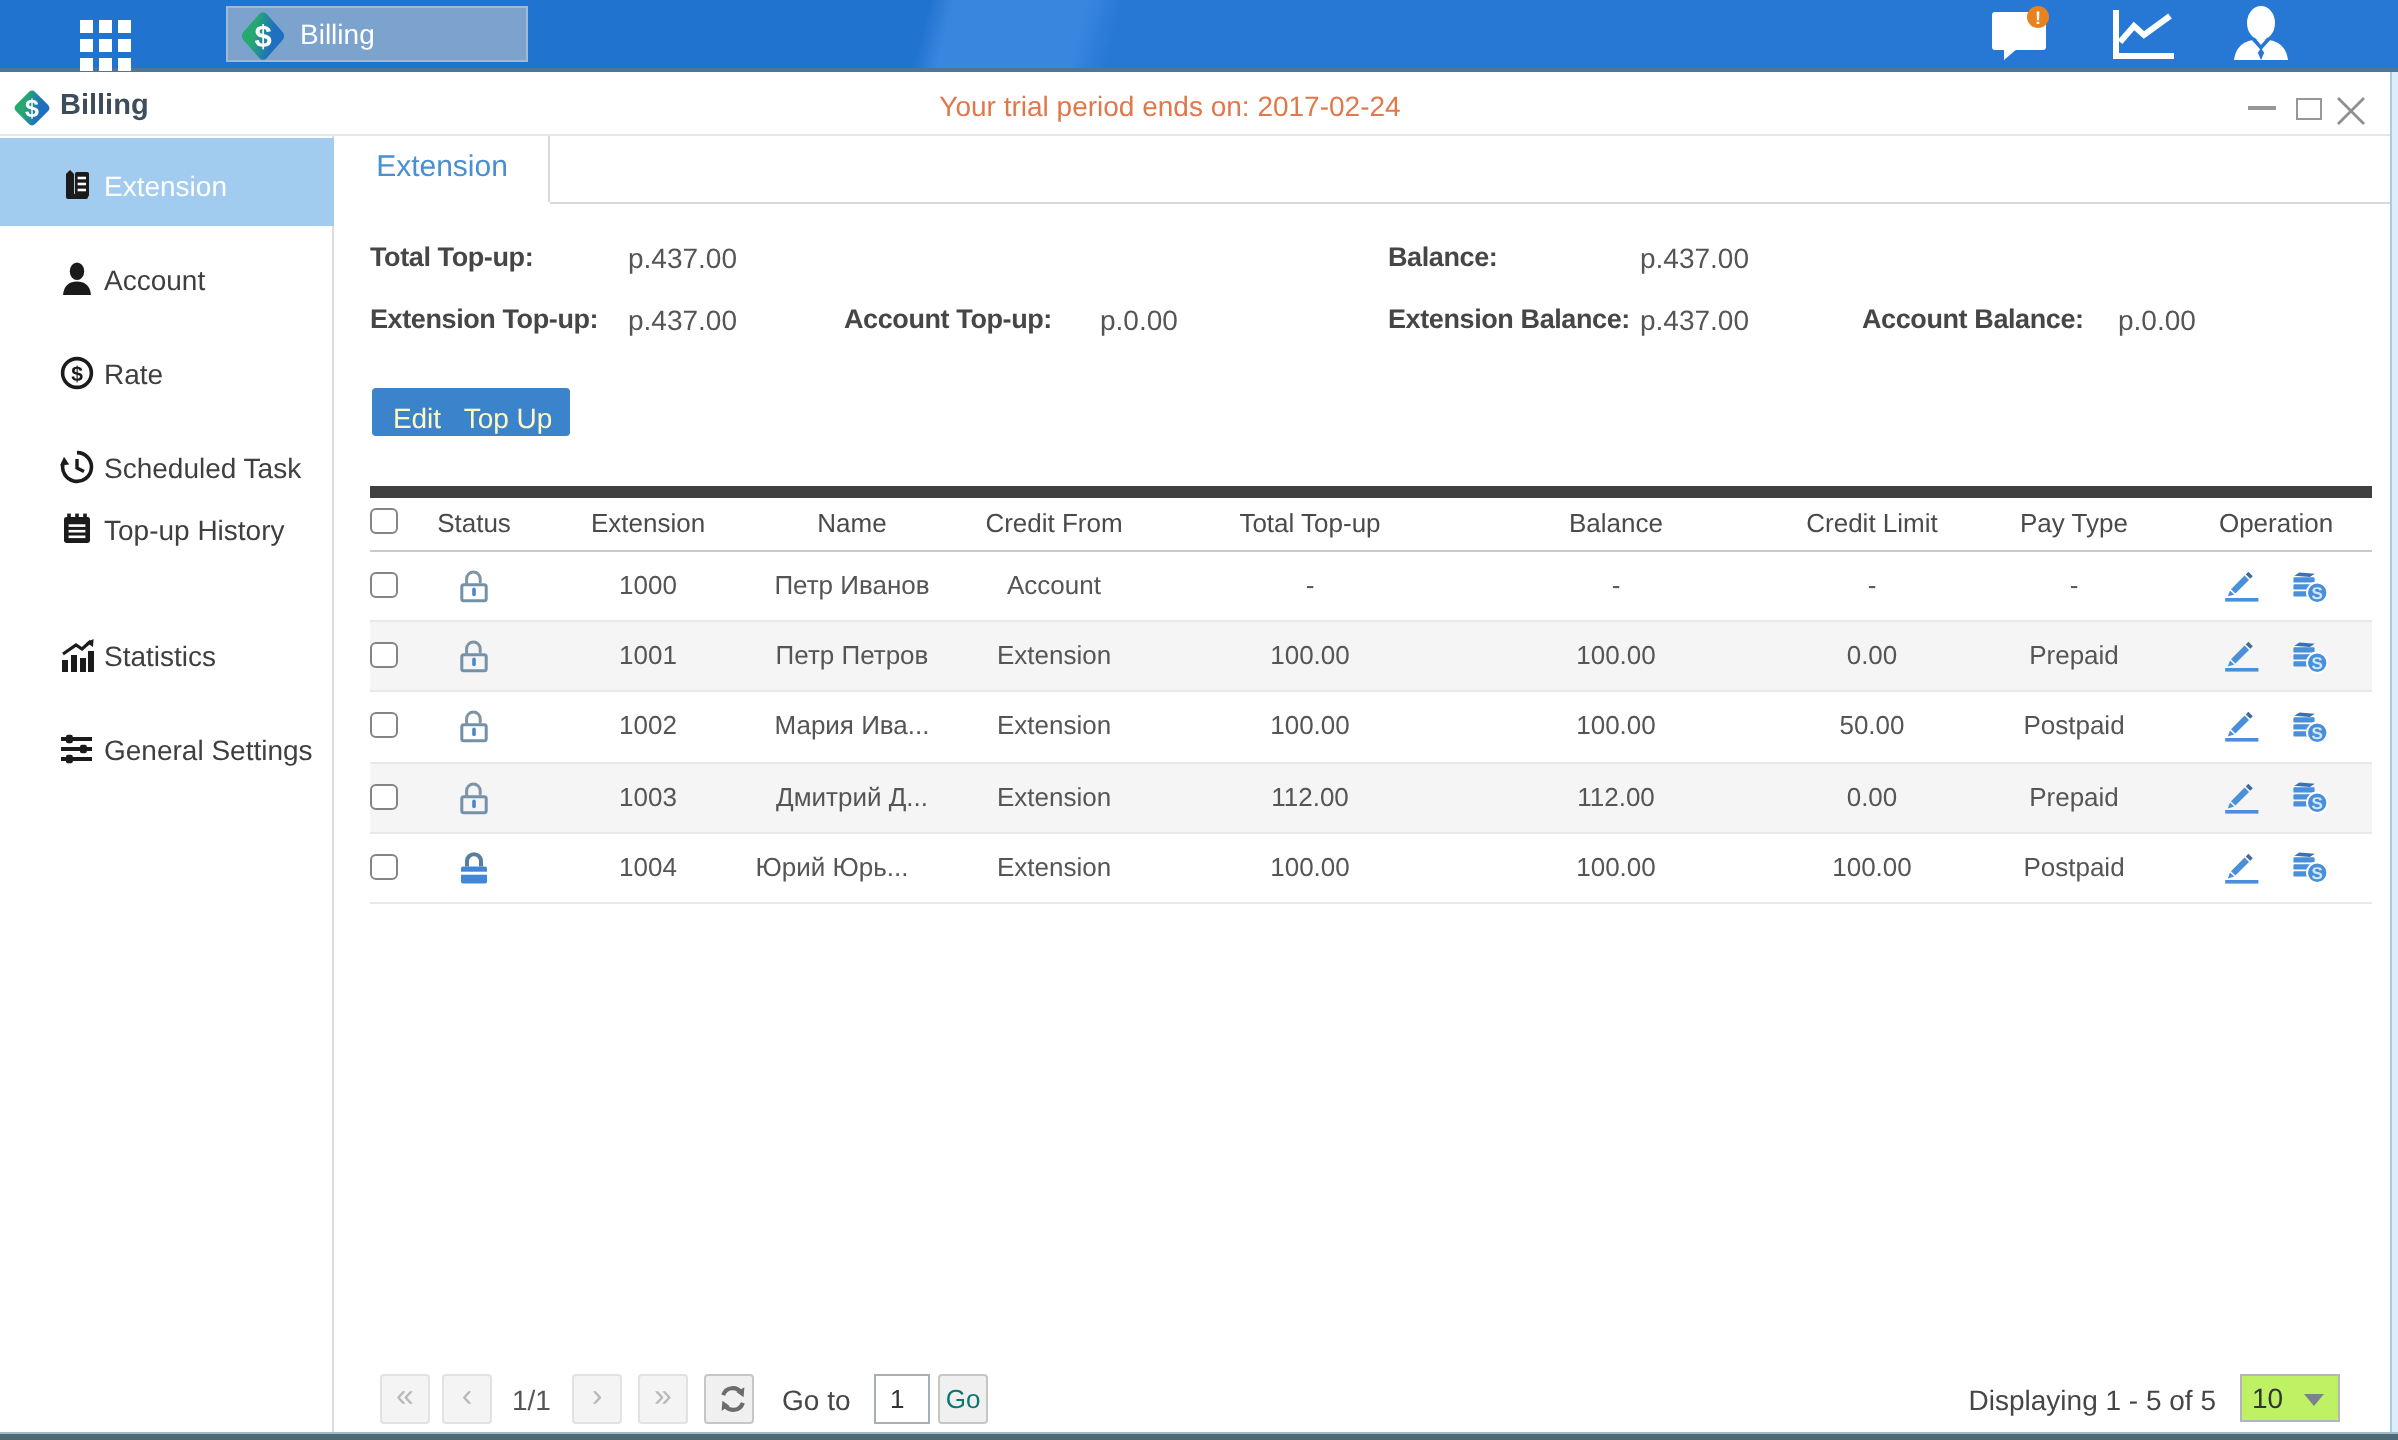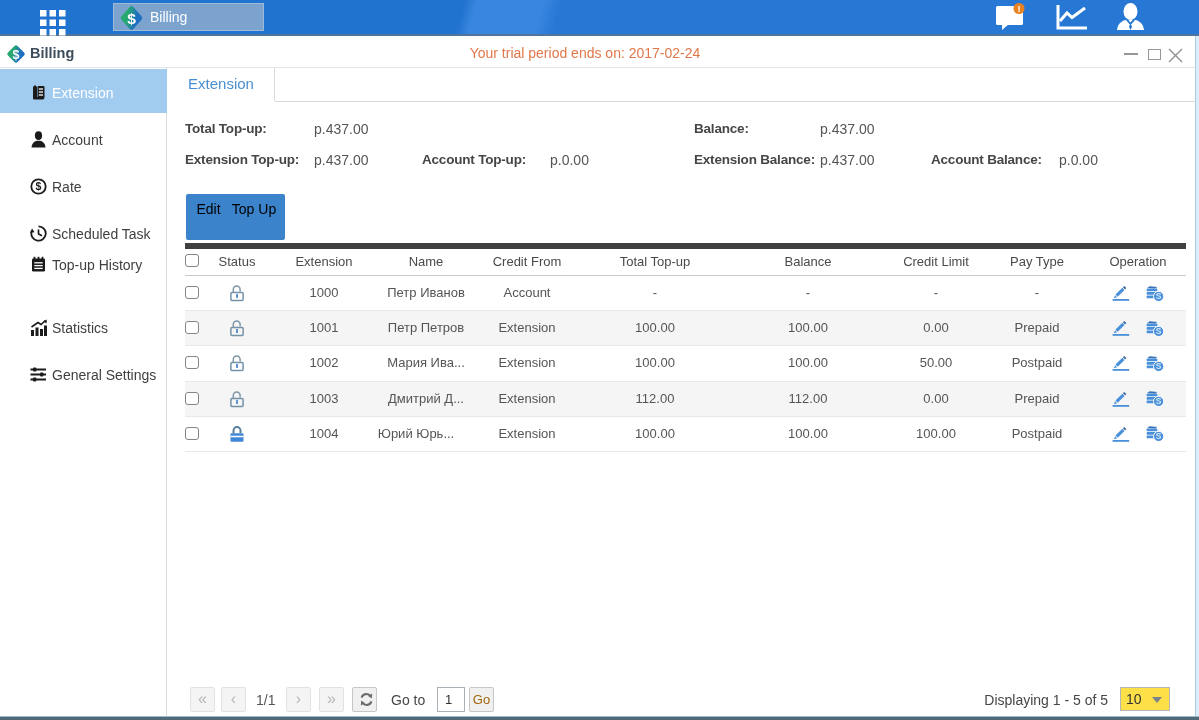--- a/index.html
+++ b/index.html
@@ -33,44 +33,44 @@
 
 #content { position:absolute; left:168px; top:68px; width:1031px; height:649px; background:#fff; }
 #tabrow { position:absolute; left:0; top:0; width:1031px; height:33px; }
 #tabrow .rule { position:absolute; left:107px; top:33px; width:924px; height:1px; background:#d9d9d9; }
 #tab1 { position:absolute; left:0; top:0; width:107px; height:33px; border-right:1px solid #d9d9d9;
   color:#4a8fd0; font-size:15px; text-align:center; line-height:32px; }
 
 .lab { position:absolute; font-size:13.5px; font-weight:bold; color:#464646; letter-spacing:-0.2px; }
 .val { position:absolute; font-size:14px; color:#555; }
 
-.btn { position:absolute; background:#3b83cb; color:#000000; font-size:14px; text-align:center;
-  border-radius:2px; line-height:30px; height:46px; }
+.btn { position:absolute; background:#3b83cb; color:#fef9c3; font-size:14px; text-align:center;
+  border-radius:2px; line-height:30px; height:24px; }
 
 
 #tbl { position:absolute; left:17px; top:175px; width:1001px; }
 .trow { position:relative; width:1001px; height:35.2px; border-bottom:1px solid #e8e8e8; }
 .trow.g { background:#f5f5f5; }
 .thead { position:relative; width:1001px; height:33px; border-top:6px solid #404040; border-bottom:1px solid #c9c9c9;text-align:right; }
 .c { position:absolute; transform:translateX(-50%); font-size:13px; color:#555; top:50%; margin-top:-8px; line-height:16px; white-space:nowrap; }
 .thead .c { color:#4a4a4a; font-size:13px; }
 .cb { position:absolute; left:0px; top:50%; margin-top:-7px; width:13.5px; height:13px;
   border:1.5px solid #848484; border-radius:3px; background:#fff; }
 .ic { position:absolute; transform:translateX(-50%); top:50%; }
 
 
 .pbtn { position:absolute; top:619px; width:25px; height:25px; background:#f4f4f4;
   border:1px solid #e2e2e2; border-radius:2px; text-align:center;
   color:#b8b8b8; font-size:16px; line-height:22px; }
 #pginput { position:absolute; left:269px; top:619px; width:28px; height:25px;
   border:1px solid #a8b0b6; font-size:13px; color:#333; padding-left:7px; line-height:23px; background:#fff; }
 #gobtn { position:absolute; left:301px; top:619px; width:25px; height:25px; background:#f0f0f0;
-  border:1px solid #c6c6c6; border-radius:2px; text-align:center; color:#a16207; font-size:13px; line-height:23px; }
+  border:1px solid #c6c6c6; border-radius:2px; text-align:center; color:#0f766e; font-size:13px; line-height:23px; }
 #disp { position:absolute; right:91px; top:624px; font-size:14px; color:#464646; }
-#ddl { position:absolute; left:952px; top:619px; width:50px; height:24px; background:#fde047;
+#ddl { position:absolute; left:952px; top:619px; width:50px; height:24px; background:#bef264;
   border:1px solid #b2b6ba; font-size:14px; color:#333; padding-left:5px; line-height:22px; }
 #ddl .tri { position:absolute; right:7px; top:9px; width:0; height:0;
   border-left:5px solid transparent; border-right:5px solid transparent; border-top:6px solid #7b8289; }
 
 #botbar { position:absolute; left:0; top:716px; width:1199px; height:4px; background:#4e6a76; border-top:1px solid #9fbccb; }
 #rightedge { position:absolute; left:1195px; top:36px; width:4px; height:684px; background:#ddeefa; border-left:1px solid #aacbe4; }
 </style>
 </head>
 <body>
 

